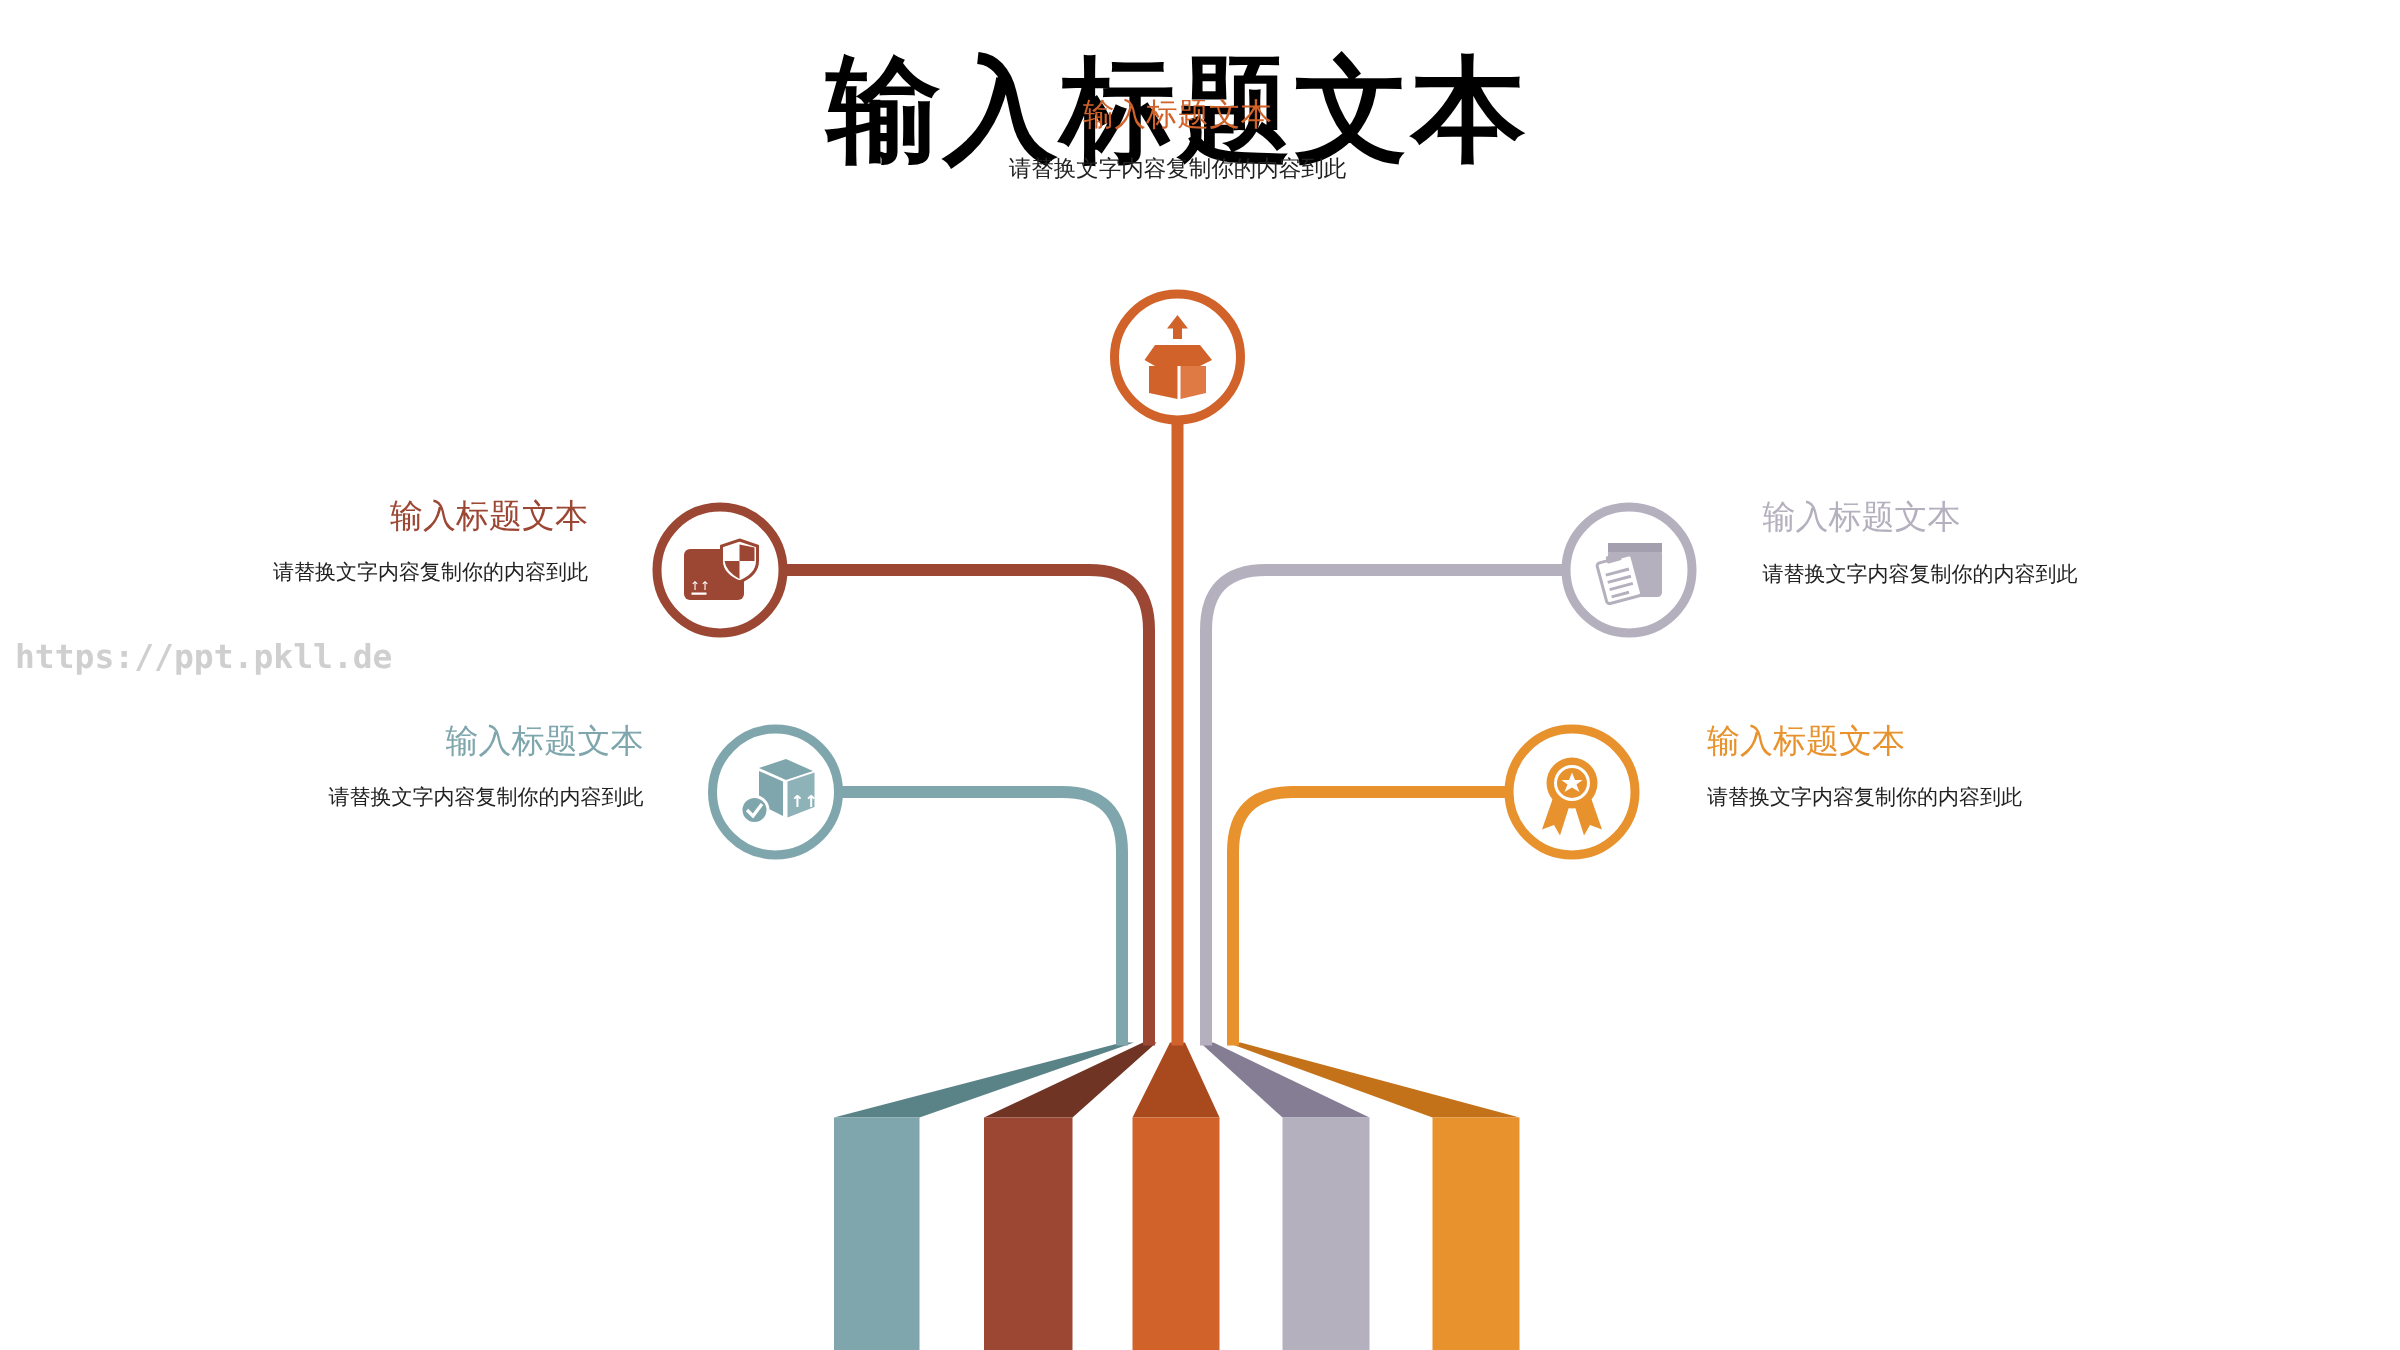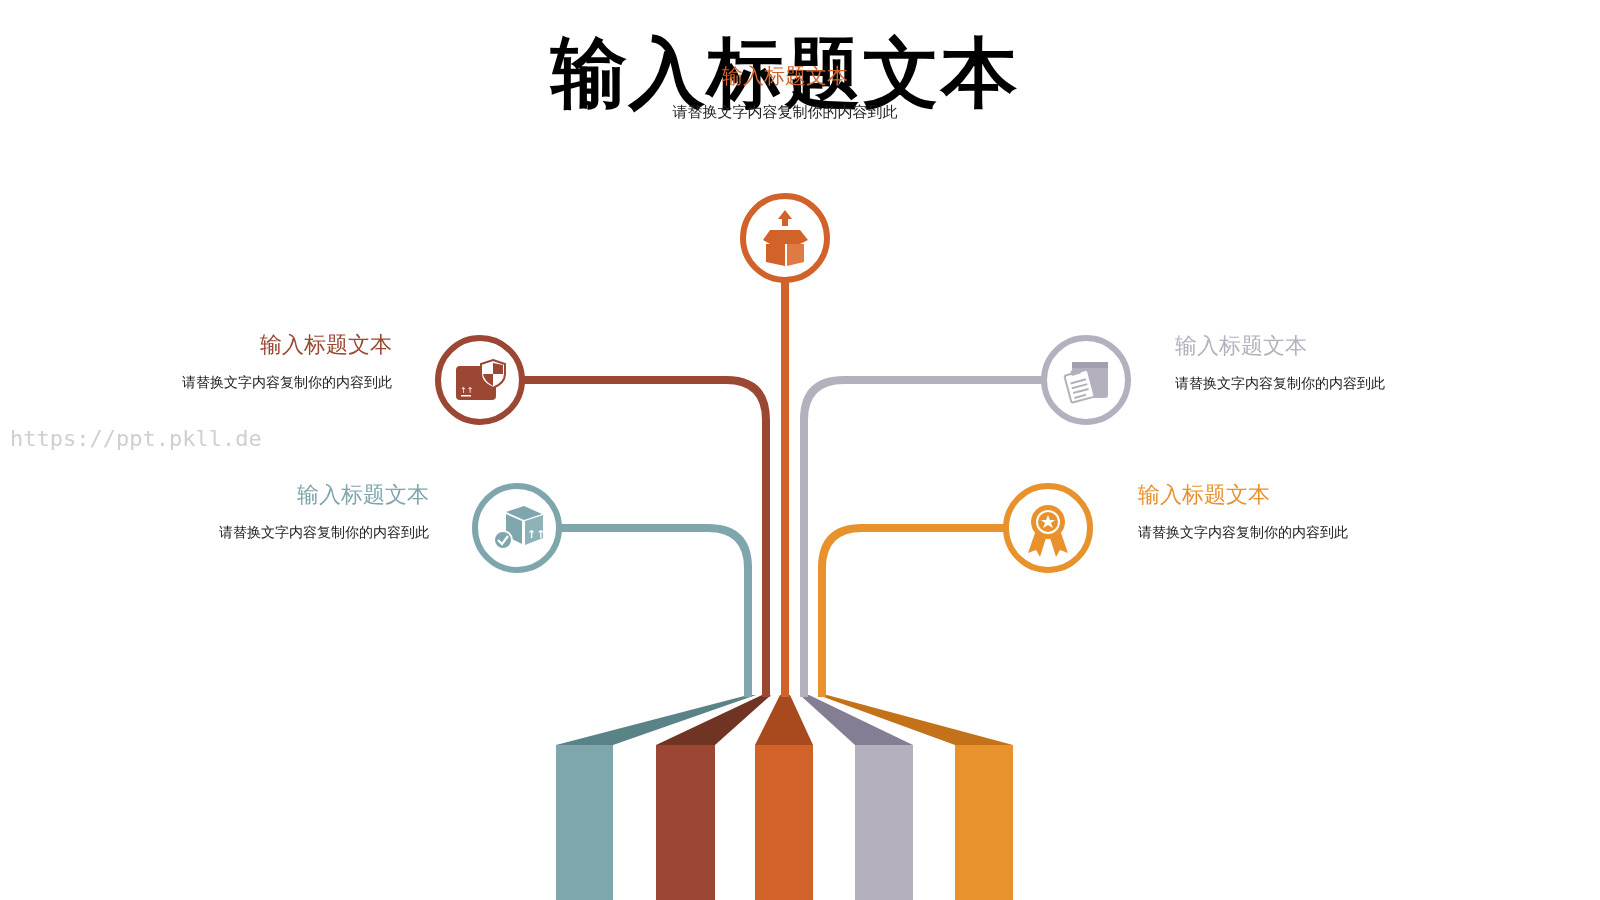--- a/index.html
+++ b/index.html
@@ -1,20 +1,20 @@
 <!DOCTYPE html>
 <html><head>
 <meta charset="utf-8">
 <style>
   html, body { margin:0; padding:0; background:#ffffff; }
   body { width:1600px; height:900px; position:relative; overflow:hidden; font-family:"DejaVu Sans","Liberation Sans",sans-serif; }
   .title { position:absolute; left:0; width:1570px; top:28px; text-align:center; font-size:76px; font-weight:bold; color:#000; letter-spacing:2px; line-height:90px; }
   .overlap-heading { position:absolute; left:700px; width:170px; top:62px; text-align:center; font-size:21px; color:#D0622A; }
   .subtitle { position:absolute; left:600px; width:370px; top:103px; text-align:center; font-size:15px; color:#222; }
-  .watermark { position:absolute; left:10px; top:426px; font-size:22px; color:#cfcfcf; font-family:"DejaVu Sans Mono","Liberation Mono",monospace; font-weight:normal; }
+  .watermark { position:absolute; left:10px; top:426px; font-size:22px; color:#cfcfcf; font-family:"DejaVu Sans Mono","Liberation Mono",monospace; font-weight:bold; }
   svg.diagram { position:absolute; left:0; top:0; }
   .block { position:absolute; }
   .block .heading { font-size:22px; line-height:28px; }
   .block .desc { font-size:14px; color:#222; margin-top:14px; line-height:18px; }
   .right-align { text-align:right; }
 </style>
 </head>
 <body>
 
 <div class="title">输入标题文本</div>

